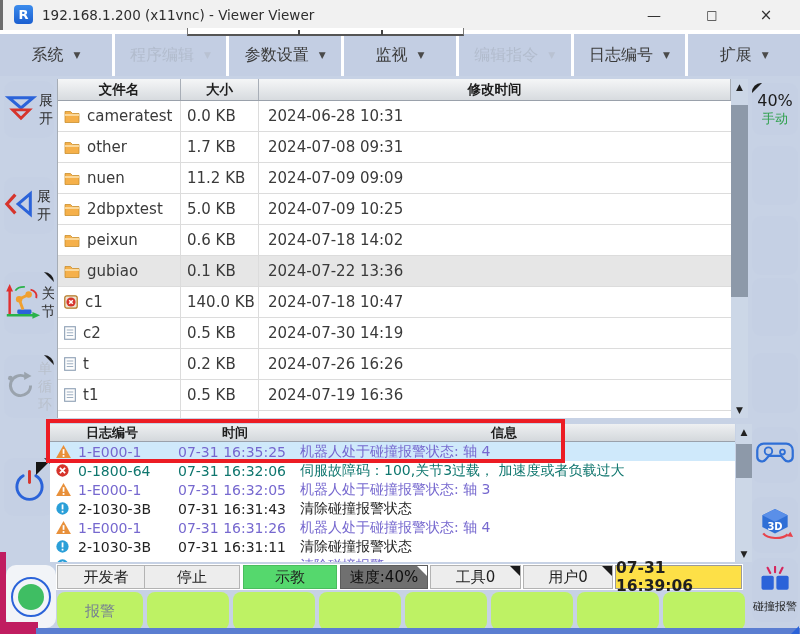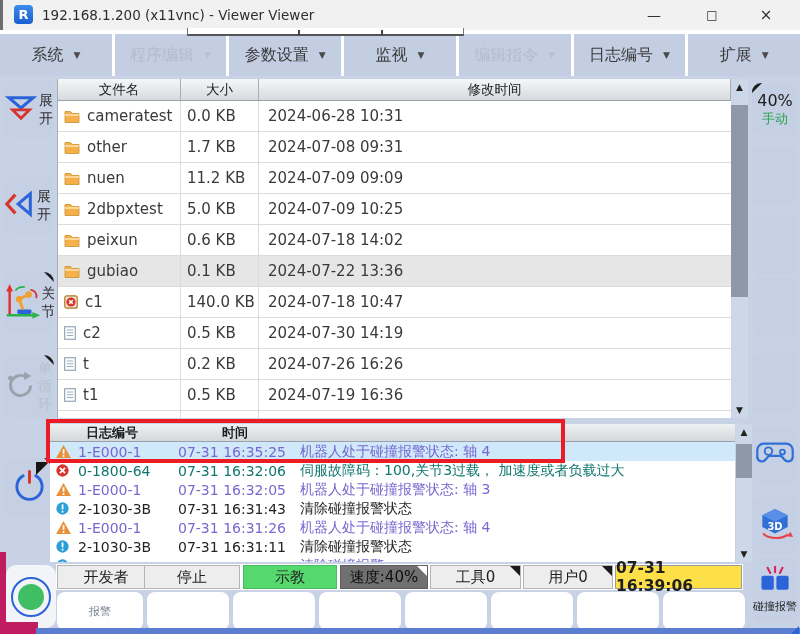--- a/index.html
+++ b/index.html
@@ -43,21 +43,21 @@
   .ct{position:absolute;top:0;right:0;width:0;height:0;border-top:10px solid #1b1b1b;border-left:10px solid transparent;}
   .ctl{position:absolute;top:0;left:0;width:0;height:0;border-top:10px solid #1b1b1b;border-right:10px solid transparent;}
   .ct.w{border-top-color:#fff;}
 
   
   .file-panel{position:absolute;left:57px;top:3px;width:673px;height:339px;background:#fff;
     border-left:1px solid #a6adb6;overflow:hidden;}
   .f-head{display:grid;grid-template-columns:123px 78px 1fr;height:21px;
     background:linear-gradient(#f5f6f7,#d7dbdf);border-bottom:1px solid #9aa1ab;}
   .f-head span{display:flex;align-items:center;justify-content:center;font-size:13.5px;
-    font-weight:normal;color:#1d1d1d;border-right:1px solid #a8aeb7;}
+    font-weight:bold;color:#1d1d1d;border-right:1px solid #a8aeb7;}
   .frow{display:grid;grid-template-columns:123px 78px 1fr;height:30px;border-bottom:1px solid #dcdcdc;
     font-size:15px;color:#3a3a3a;background:#fff;}
   .frow.sel{background:#e6e6e6;}
   .frow .c{display:flex;align-items:center;border-right:1px solid #dcdcdc;padding-left:6px;box-sizing:border-box;}
   .frow .c:last-child{border-right:none;padding-left:9px;}
   .frow .fic{margin-right:7px;display:inline-flex;}
 
   
   .vscroll{position:absolute;width:17px;background:#ccd7e7;display:flex;flex-direction:column;align-items:center;}
   .sarr{height:16px;line-height:16px;font-size:9px;color:#222;}
@@ -93,22 +93,22 @@
   
   .status-strip{position:absolute;left:56px;top:488px;width:687px;height:26px;background:#fff;}
   .sbtn{position:absolute;top:489px;height:24px;background:#ededed;border:1px solid #b3b3b3;
     box-sizing:border-box;display:flex;align-items:center;justify-content:center;
     font-size:15px;color:#1f1f1f;overflow:visible;}
   .sbtn.teach{background:#55d86d;border-color:#49bd5e;}
   .sbtn.speed{background:#707070;border-color:#5d5d5d;color:#0f0f0f;}
   .sbtn.clock{background:#fde047;border-color:#9a9a9a;font-size:15.5px;font-weight:bold;}
 
   
-  .bbtn{position:absolute;top:516px;height:38px;background:#ffffff;border-radius:8px;
-    display:flex;align-items:center;justify-content:center;font-size:11px;color:#768092;}
+  .bbtn{position:absolute;top:516px;height:38px;background:#bef264;border-radius:8px;
+    display:flex;align-items:center;justify-content:center;font-size:15px;color:#768092;}
   .startbtn{position:absolute;left:6px;top:489px;width:50px;height:63px;background:#f2f4f8;
     border-radius:10px;display:flex;align-items:center;justify-content:center;}
   .startring{width:36px;height:36px;border:2px solid #2b63d9;border-radius:50%;
     display:flex;align-items:center;justify-content:center;}
   .startcore{width:26px;height:26px;border-radius:50%;background:#3fbe63;}
 
   .crimson-v{position:absolute;left:0;top:476px;width:6px;height:82px;background:#c01d60;}
   .crimson-h{position:absolute;left:0;top:546px;width:38px;height:12px;background:#c01d60;}
   .blue-strip{position:absolute;left:36px;top:552px;width:764px;height:6px;background:#5b7ed1;}
   .grip{position:absolute;left:790px;top:550px;width:0;height:0;
@@ -361,20 +361,21 @@
     <div class="vscroll" style="left:731px;top:3px;height:339px;">
       <span class="sarr">▲</span>
       <span class="sthumb" style="margin-top:10px;height:192px;"></span>
       <span class="sarr" style="margin-top:auto;">▼</span>
     </div>
 
     <div class="log-panel">
       <div class="l-head" id="lhead">
           <span class="h1">日志编号</span>
           <span class="h2">时间</span>
+          <span class="h3">信息</span>
         </div>
       <div id="lrows">
           <div class="lrow purple sel">
             <span class="lic">
               <svg viewBox="0 0 16 14" width="15" height="13">
                 <polygon points="8,0 16,14 0,14" fill="#e8903a"></polygon>
                 <rect x="7.1" y="4.5" width="1.9" height="5" fill="#fff"></rect>
                 <rect x="7.1" y="10.8" width="1.9" height="2" fill="#fff"></rect>
               </svg>
             </span>

